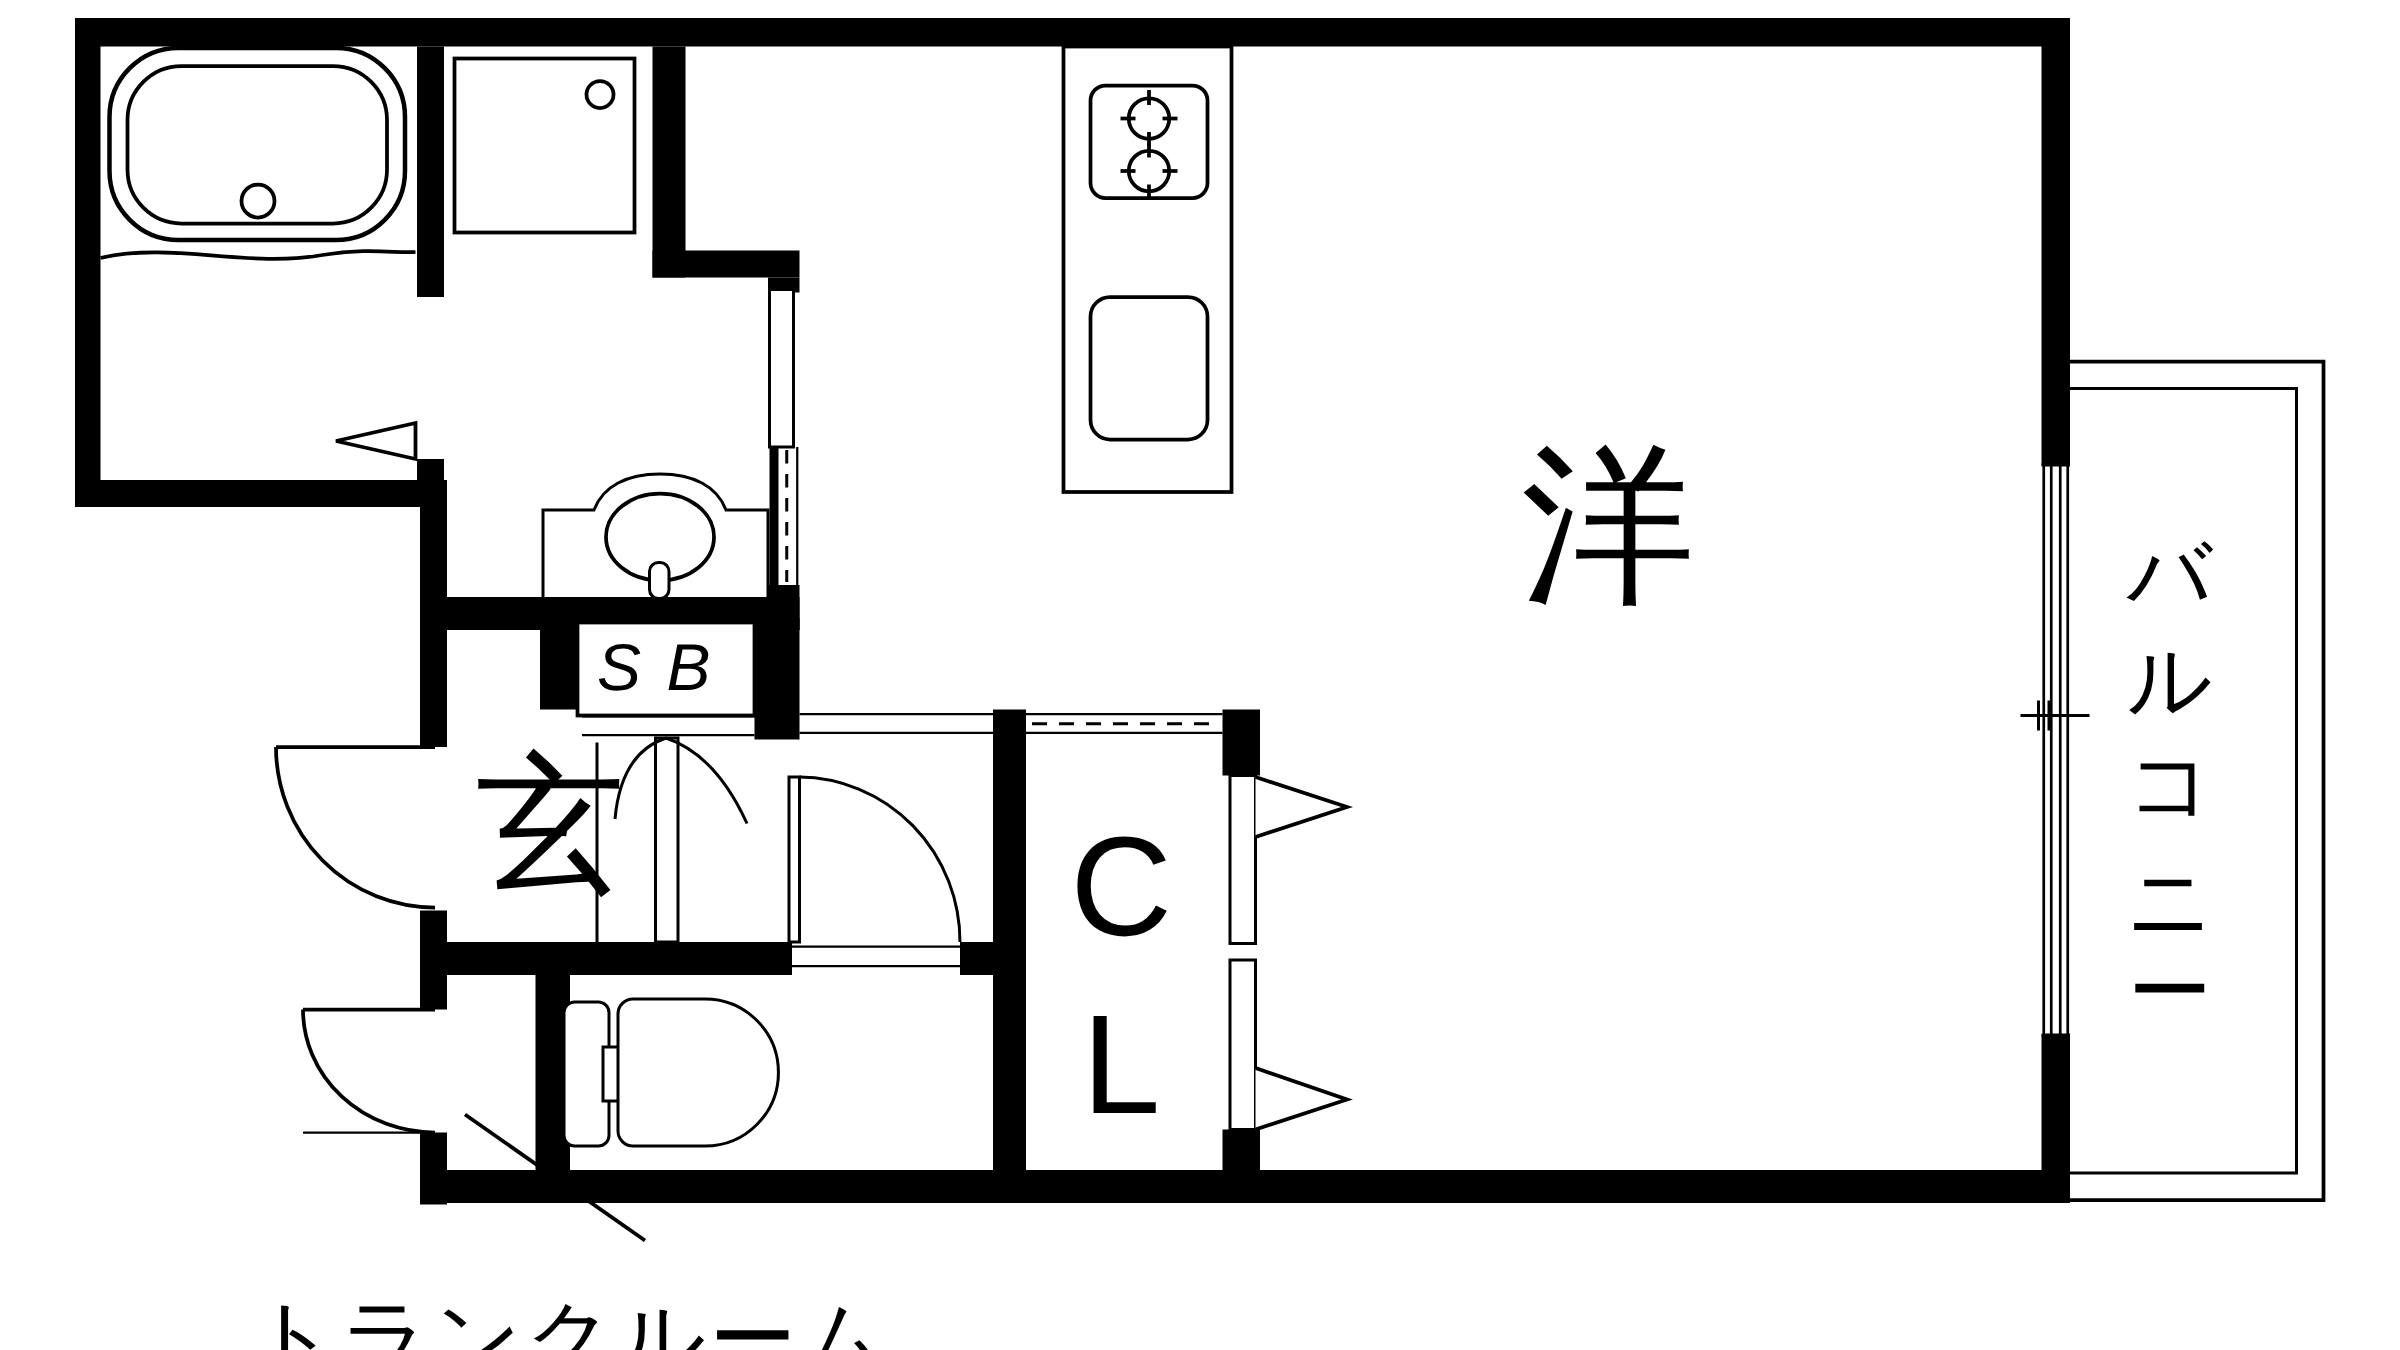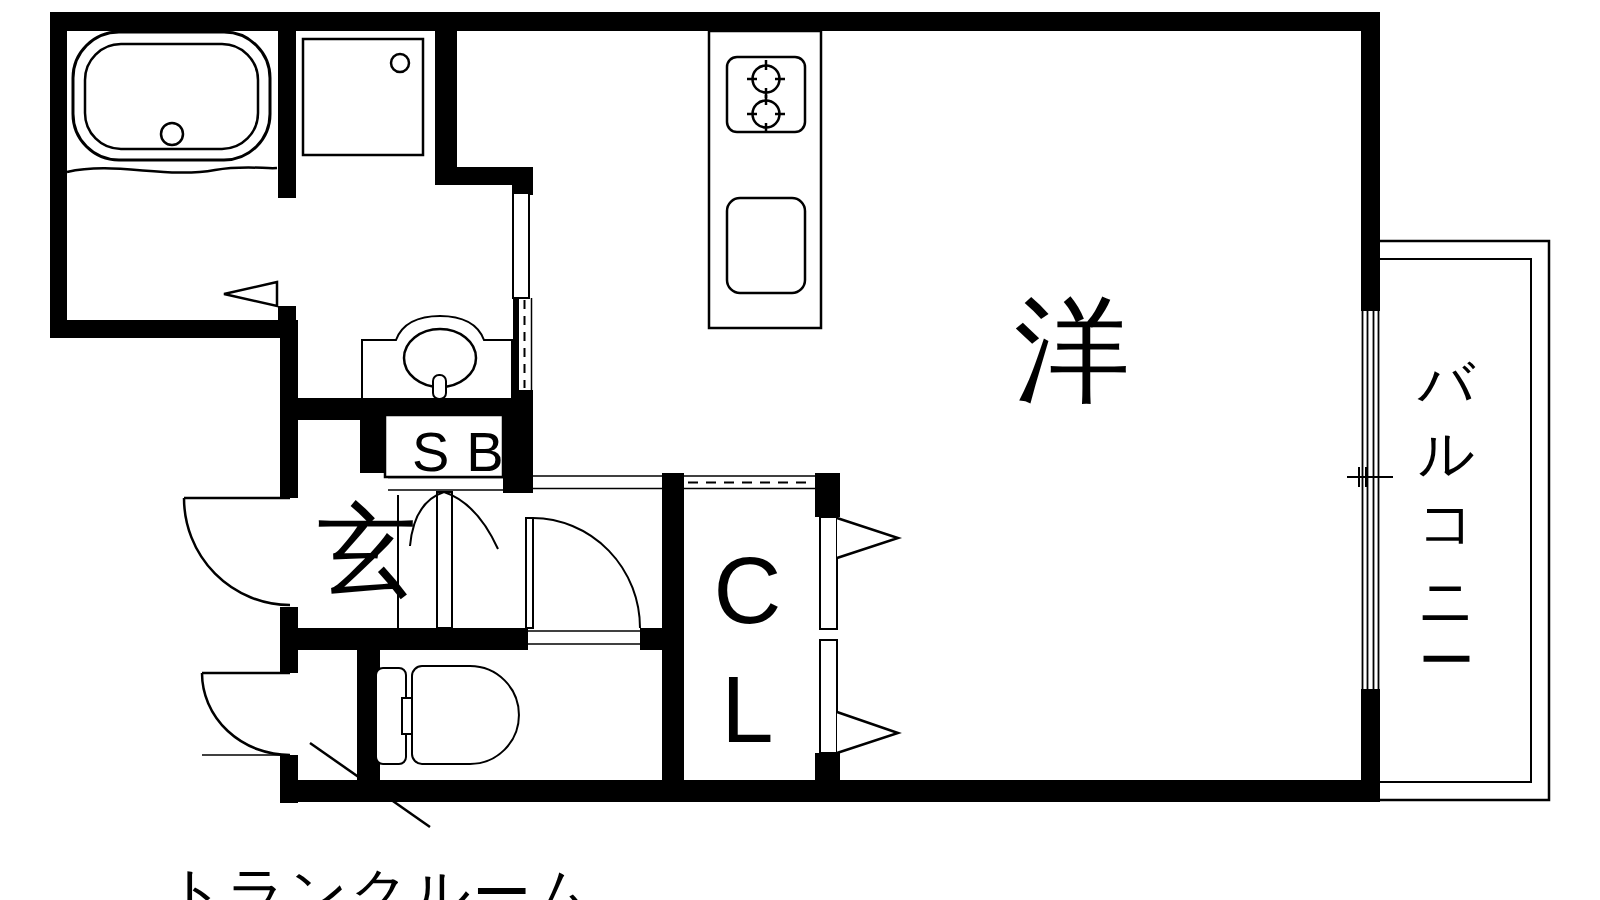--- a/index.html
+++ b/index.html
@@ -7,21 +7,21 @@
     position:relative;
     width:1600px;height:900px;
     background:#ffffff;
     overflow:hidden;
     font-family:"Liberation Sans","DejaVu Sans",sans-serif;
     color:#000;
   }
   .plan-svg{position:absolute;left:0;top:0;}
   .lbl{position:absolute;line-height:1;color:#000;white-space:nowrap;}
   .lbl-entrance{left:312px;top:500px;width:110px;font-size:100px;text-align:center;font-weight:500;}
-  .lbl-sb{left:412px;top:424px;font-size:56px;letter-spacing:17px;font-weight:500;}
+  .lbl-sb{left:398px;top:424px;font-size:44px;letter-spacing:17px;font-weight:500;font-style:italic;}
   .lbl-cl{left:700px;top:538px;font-size:94px;writing-mode:vertical-lr;text-orientation:upright;letter-spacing:14px;font-weight:500;}
   .lbl-main{left:1014px;top:292px;font-size:116px;font-weight:500;}
   .lbl-area{left:1033px;top:424px;font-size:120px;font-weight:400;}
   .lbl-balcony{left:1419px;top:320px;font-size:56px;writing-mode:vertical-rl;letter-spacing:14px;font-weight:500;}
   .lbl-trunk{left:166px;top:864px;font-size:58px;letter-spacing:2px;font-weight:500;}
 </style>
 </head>
 <body>
 
 <div class="canvas">

